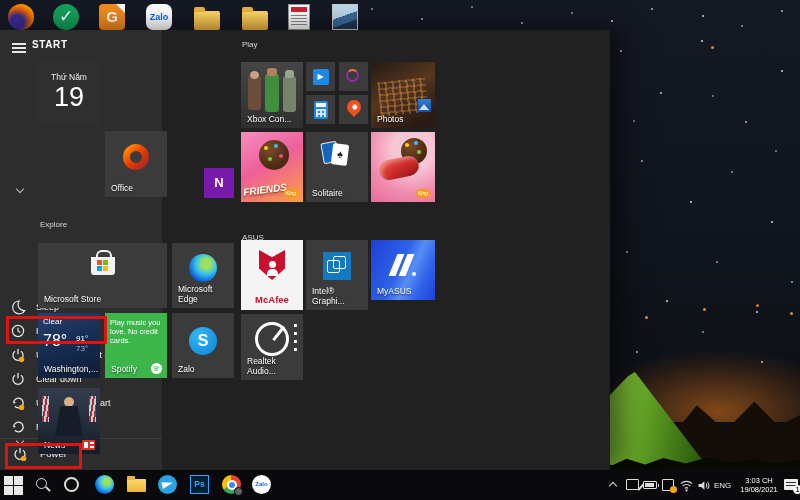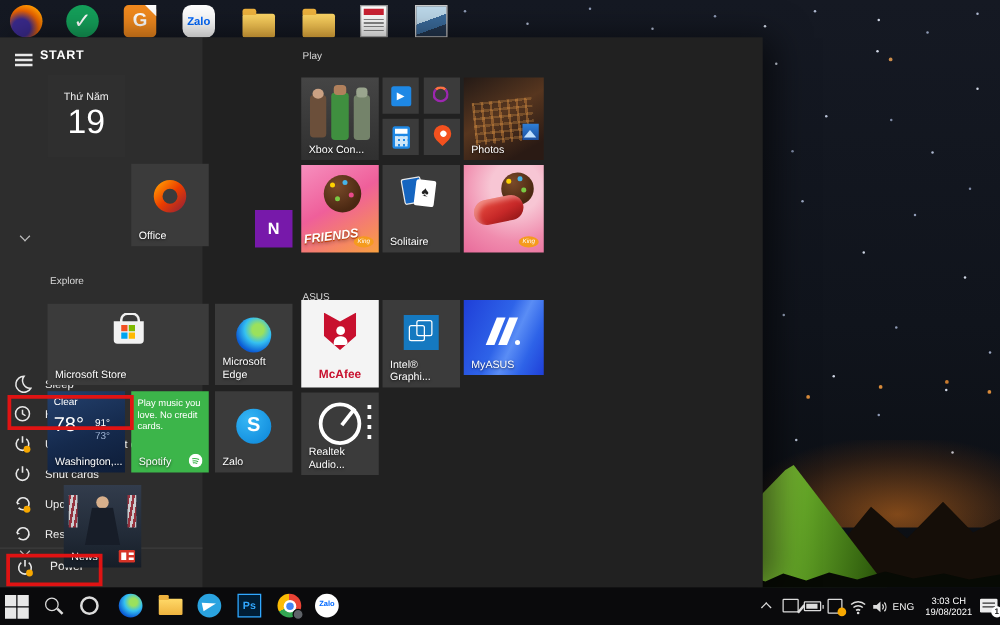--- a/index.html
+++ b/index.html
@@ -67,21 +67,21 @@
   .envelope{left:50%;top:18px;margin-left:-16px;width:32px;height:24px;border-radius:2px;background:linear-gradient(#1d93e8,#0a60c2);}
   .envelope::before{content:"";position:absolute;left:0;top:0;width:0;height:0;border-left:16px solid transparent;border-right:16px solid transparent;border-top:13px solid #e9f5fd;}
   .onenote{color:#fff;font-weight:bold;font-size:13px;text-align:center;line-height:30px;background:#7719aa;}
   .bag{left:50%;top:14px;margin-left:-12px;width:24px;height:18px;background:#f2f2f2;border-radius:0 0 3px 3px;}
   .bag::before{content:"";position:absolute;left:5px;top:-7px;width:12px;height:8px;border:2px solid #f2f2f2;border-bottom:none;border-radius:6px 6px 0 0;}
   .msq{position:absolute;width:4.5px;height:4.5px;}
   .edge-ball{border-radius:50%;background:radial-gradient(circle at 62% 35%,#9be15d 0 18%,#35c1f1 42%,#0b5cd5 72%,#083a8f 100%);}
   .weather{background:linear-gradient(160deg,#24416e 0%,#152a4d 55%,#0e1d38 100%);}
   .spotify{background:#3cb54a;}
   .skype-ball{left:50%;top:14px;margin-left:-14px;width:28px;height:28px;border-radius:50%;background:radial-gradient(circle at 35% 30%,#35b6f5,#0a84d8);color:#fff;font-weight:bold;font-size:16px;text-align:center;line-height:28px;}
-  .news-bg{background:linear-gradient(#323c4c 0%,#222b38 60%,#161d27 100%);margin-left:13px;}
+  .news-bg{background:linear-gradient(#323c4c 0%,#222b38 60%,#161d27 100%);}
   .news-head{left:50%;top:9px;margin-left:-5px;width:10px;height:10px;border-radius:50%;background:#d8b08c;}
   .news-suit{left:50%;top:18px;margin-left:-14px;width:28px;height:30px;background:#171d28;clip-path:polygon(20% 0,80% 0,100% 100%,0 100%);}
   .flagstrip{width:7px;height:26px;background:repeating-linear-gradient(100deg,#a8323e 0 2px,#e8e8e8 2px 4px);opacity:.85;}
   .news-badge{right:5px;bottom:4px;width:13px;height:10px;background:#d63327;border-radius:1px;}
   .news-badge::before{content:"";position:absolute;left:2px;top:2px;width:4px;height:6px;background:#fff;}
   .news-badge::after{content:"";position:absolute;left:7.5px;top:2px;width:4px;height:2px;background:#fff;box-shadow:0 4px #fff;}
   .xbox-bg{background:linear-gradient(#454545,#303030);text-align:center;}
   .avt{position:absolute;border-radius:3px;}
   .photos-bg{background:linear-gradient(150deg,#241a16 0%,#57361f 45%,#2a1a14 85%);}
   .photos-win{left:8px;top:18px;width:48px;height:34px;background:repeating-linear-gradient(90deg,rgba(245,160,70,.35) 0 2px,transparent 2px 7px),repeating-linear-gradient(rgba(245,170,80,.25) 0 2px,transparent 2px 6px);transform:rotate(-6deg);}
@@ -201,21 +201,21 @@
               <path d="M6.3 5.2a6.3 6.3 0 1 0 7.4 0" fill="none" stroke="#e8e8e8" stroke-width="1.6"></path>
               <circle cx="14.5" cy="15.5" r="3.4" fill="#f7a800"></circle>
             </svg>
           <span class="lbl">Update and shut down</span>
         </div>
         <div class="fly-item" style="top:80px">
           <svg class="fly-ic" viewBox="0 0 20 20">
               <path d="M10 2.5v6.5" stroke="#e8e8e8" stroke-width="1.6"></path>
               <path d="M6.3 5.2a6.3 6.3 0 1 0 7.4 0" fill="none" stroke="#e8e8e8" stroke-width="1.6"></path>
             </svg>
-          <span class="lbl">Shut cards</span>
+          <span class="lbl">Clear down</span>
         </div>
         <div class="fly-item" style="top:104px">
           <svg class="fly-ic" viewBox="0 0 20 20">
               <path d="M4.5 9.5a6 6 0 1 1 1.6 4.6" fill="none" stroke="#e8e8e8" stroke-width="1.6"></path>
               <path d="M4 8l.7 3 2.8-1.2z" fill="#e8e8e8"></path>
               <circle cx="14.5" cy="15.5" r="3.4" fill="#f7a800"></circle>
             </svg>
           <span class="lbl">Update and restart</span>
         </div>
         <div class="fly-item" style="top:128px">

